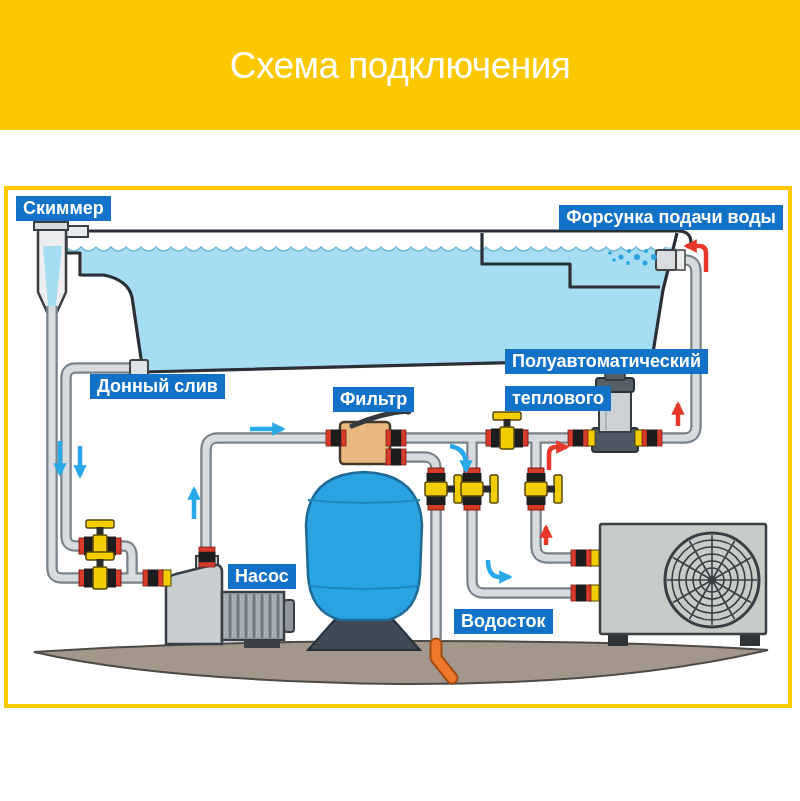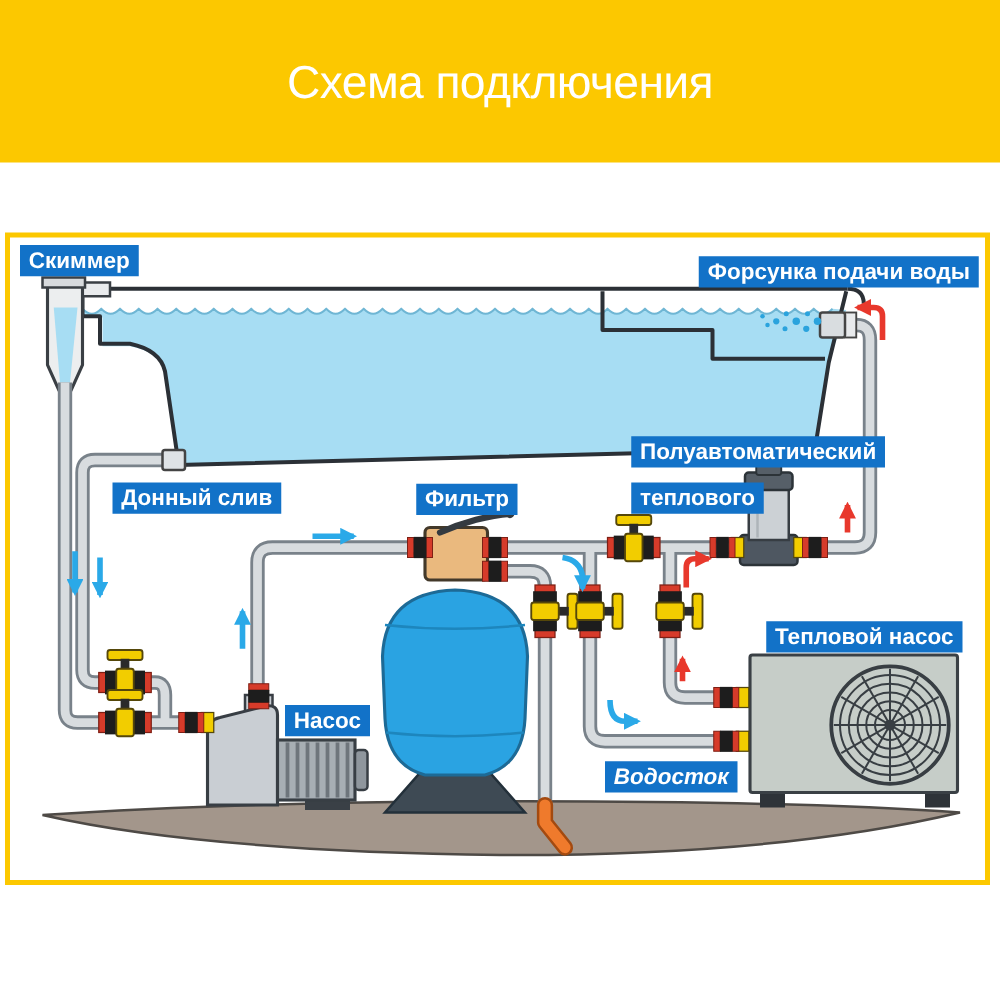--- a/index.html
+++ b/index.html
@@ -212,23 +212,22 @@
       <path class="arrow-b" marker-end="url(#ab)" d="M488,560 Q488,577 500,577 L510,577"></path>
       <path class="arrow-r" marker-end="url(#ar)" d="M546,545 L546,527"></path>
       <path class="arrow-r" marker-end="url(#ar)" d="M549,470 L549,454 Q549,447 556,447 L567,447"></path>
       <path class="arrow-r" marker-end="url(#ar)" d="M678,426 L678,404"></path>
       <path class="arrow-r" marker-end="url(#ar)" d="M706,272 L706,253 Q706,246 699,246 L686,246"></path>
     </g>
   </svg>
 
   <div class="lbl" style="left:16px;top:196px;">Скиммер</div>
   <div class="lbl" style="right:17px;top:205px;">Форсунка подачи воды</div>
-  <div class="lbl" style="left:90px;top:386px;">Донный слив</div>
+  <div class="lbl" style="left:90px;top:374px;">Донный слив</div>
   <div class="lbl" style="left:333px;top:387px;">Фильтр</div>
   <div class="lbl-col" style="left:505px;top:349px;gap:12px;">
     <span class="lbl">Полуавтоматический</span>
     <span class="lbl">теплового</span>
   </div>
   <div class="lbl" style="left:228px;top:564px;">Насос</div>
-  <div class="lbl" style="left:613px;top:497px;">Тепловой насос</div>
-  <div class="lbl" style="left:484px;top:609px;font-style:italic;">Водосток</div>
+  <div class="lbl" style="left:454px;top:609px;">Водосток</div>
 
 </div>
 
 </body></html>

